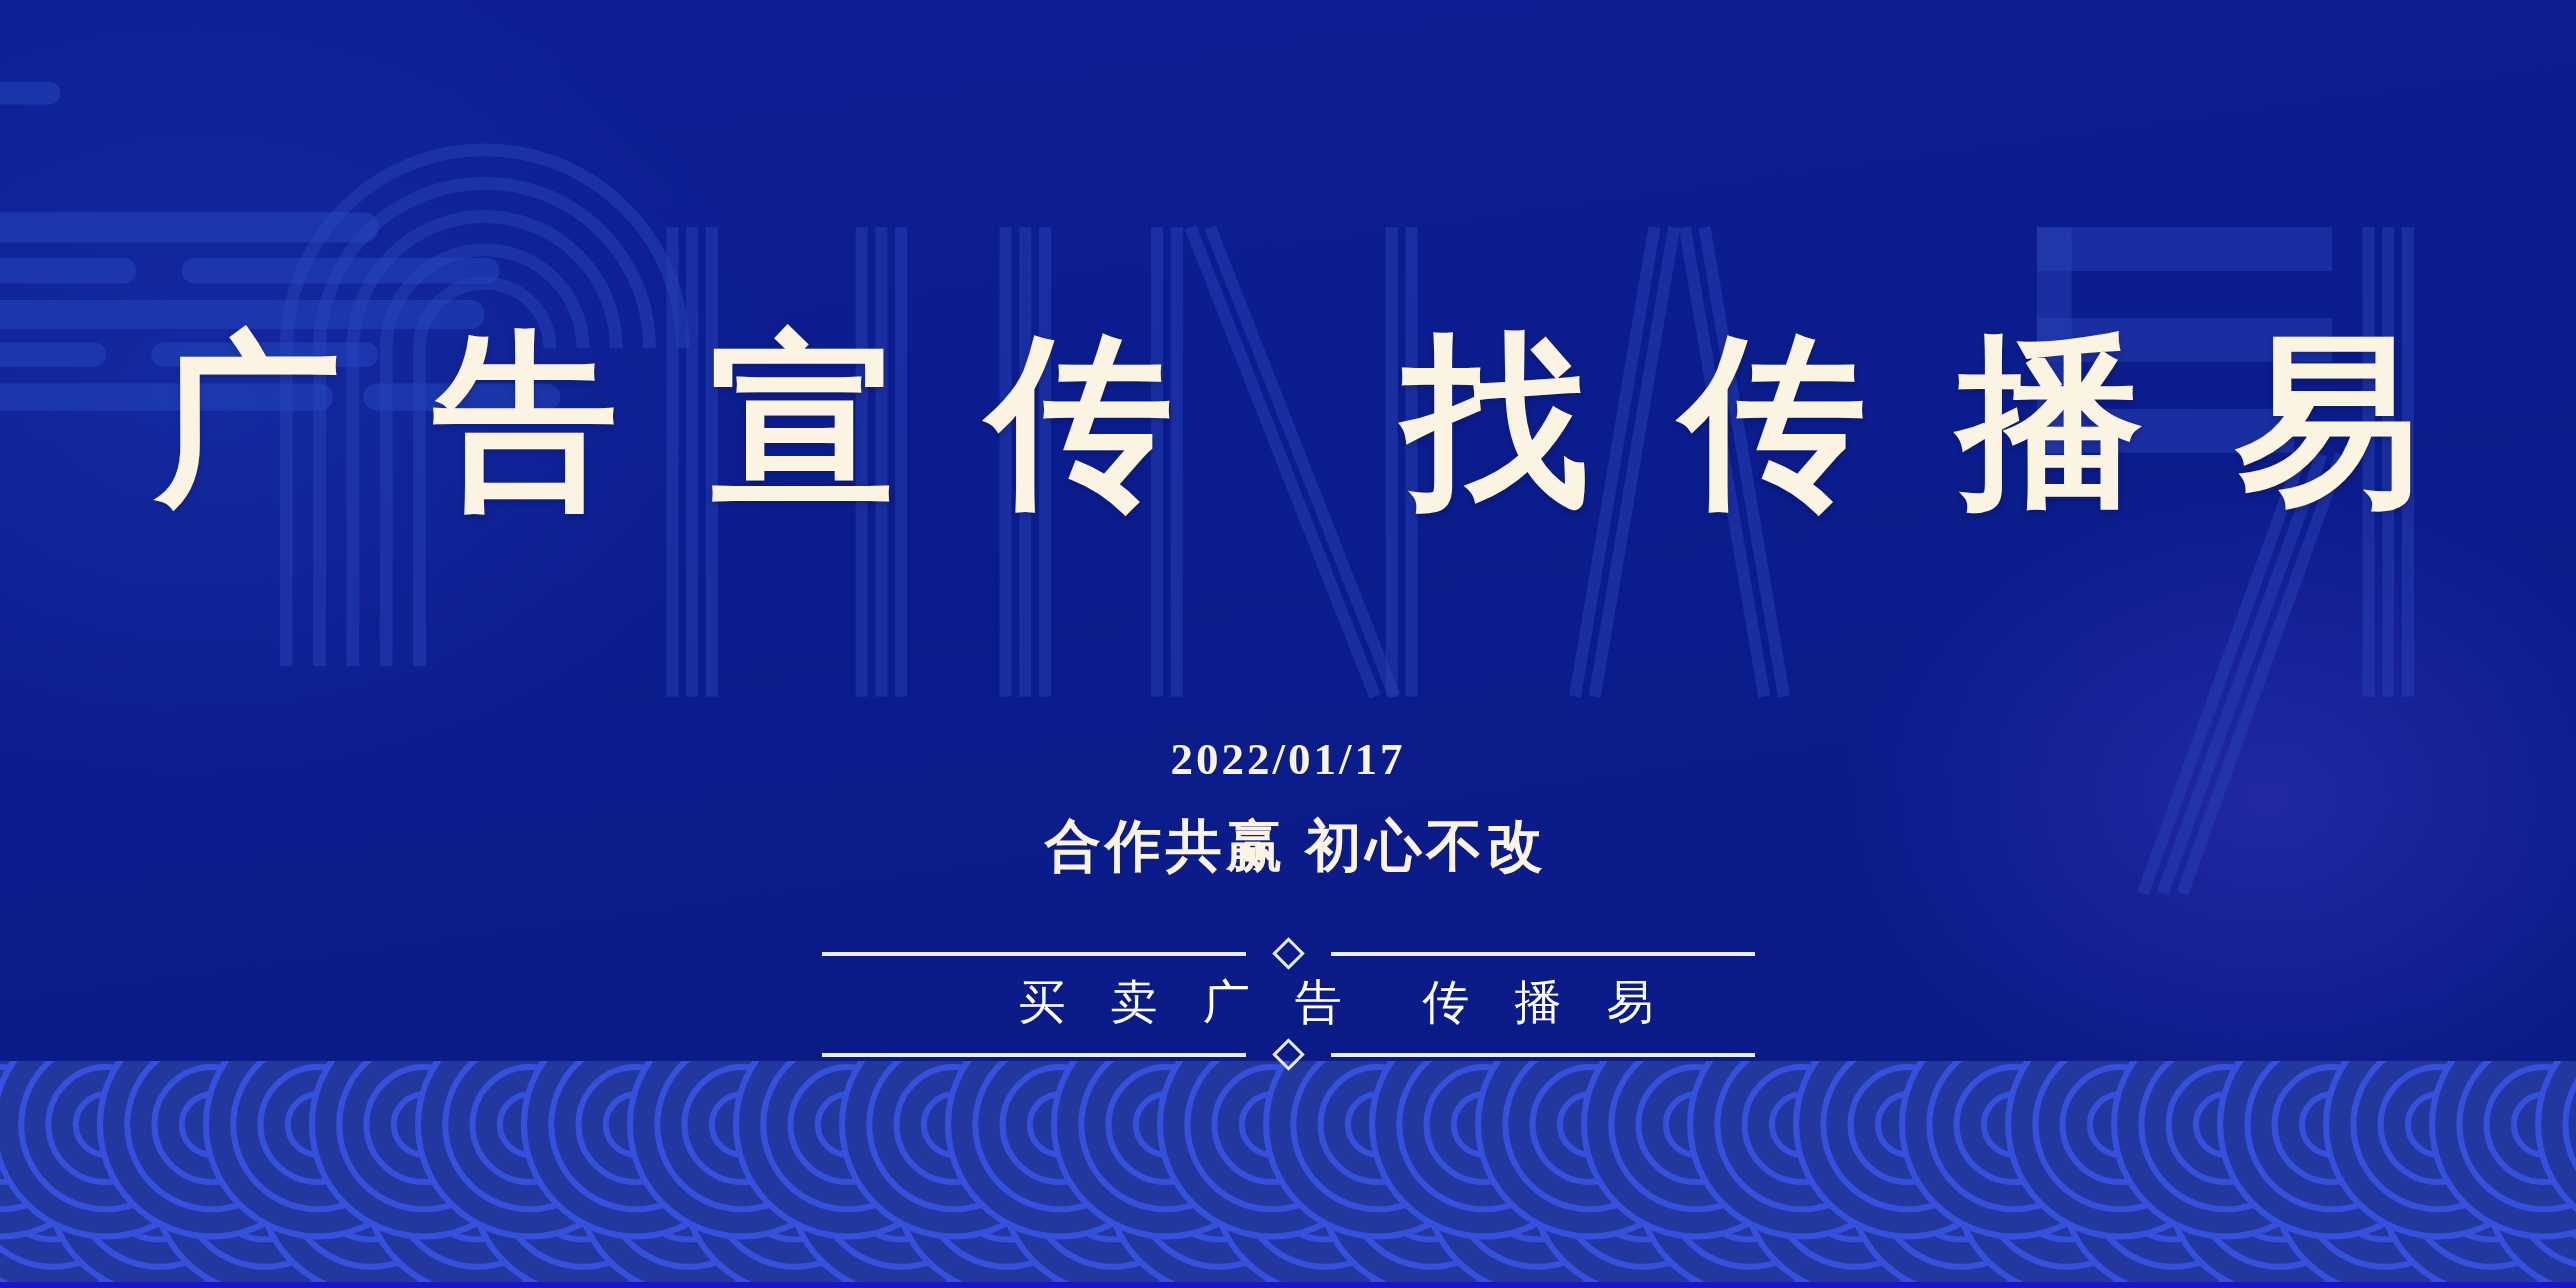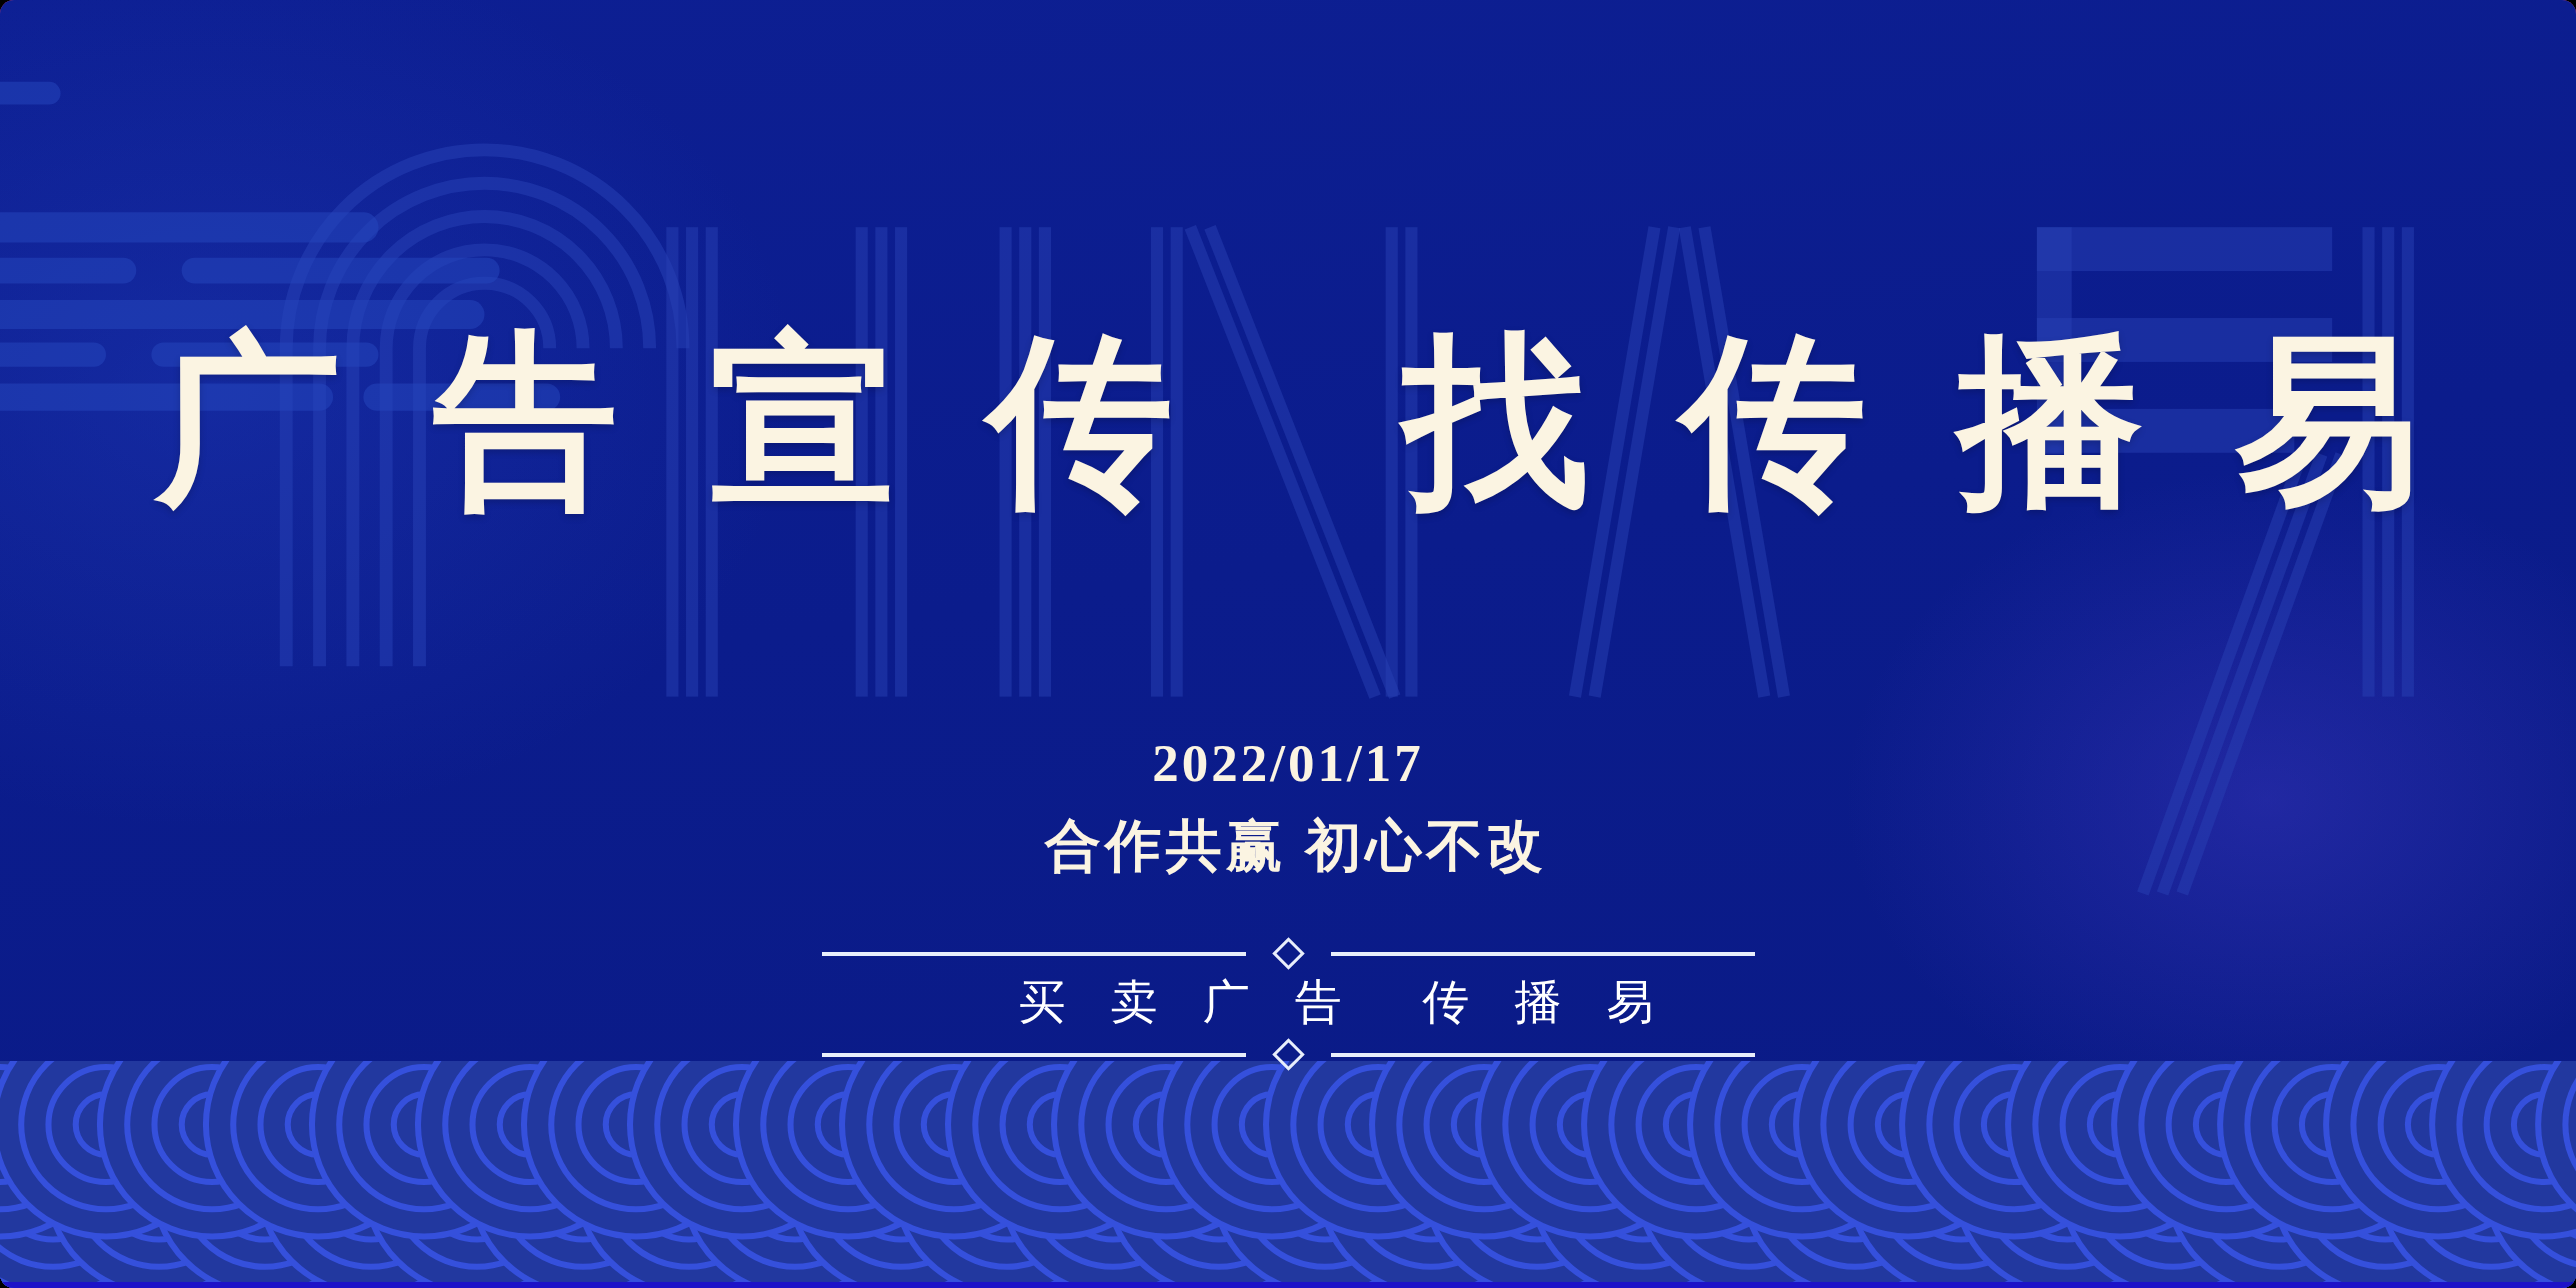--- a/index.html
+++ b/index.html
@@ -7,21 +7,20 @@
     padding: 0;
     background: #000;
   }
   #banner {
     position: relative;
     width: 2576px;
     height: 1288px;
     overflow: hidden;
     background: #ec4899;
     font-family: "Liberation Serif", "DejaVu Serif", serif;
-    border-radius: 14px;
     -webkit-font-smoothing: antialiased;
   }
 
   
   .bg-base {
     position: absolute;
     inset: 0;
     background:
       radial-gradient(ellipse 681px 530px at 88% 62%, rgba(86,70,220,0.30) 0%, rgba(86,70,220,0.0) 62%),
       radial-gradient(ellipse 909px 681px at 8% 30%, rgba(40,70,200,0.30) 0%, rgba(40,70,200,0) 65%),
@@ -80,21 +79,21 @@
     text-shadow: 0 3px 7.6px rgba(0,0,0,0.18);
   }
 
   .date {
     position: absolute;
     top: 733px;
     left: 0;
     width: 2576px;
     text-align: center;
     color: #fbf4e2;
-    font-size: 53px;
+    font-size: 45px;
     font-weight: 700;
     letter-spacing: 3px;
     font-family: "Liberation Serif", "DejaVu Serif", serif;
   }
 
   .tagline {
     position: absolute;
     top: 809px;
     left: 8px;
     width: 2576px;

